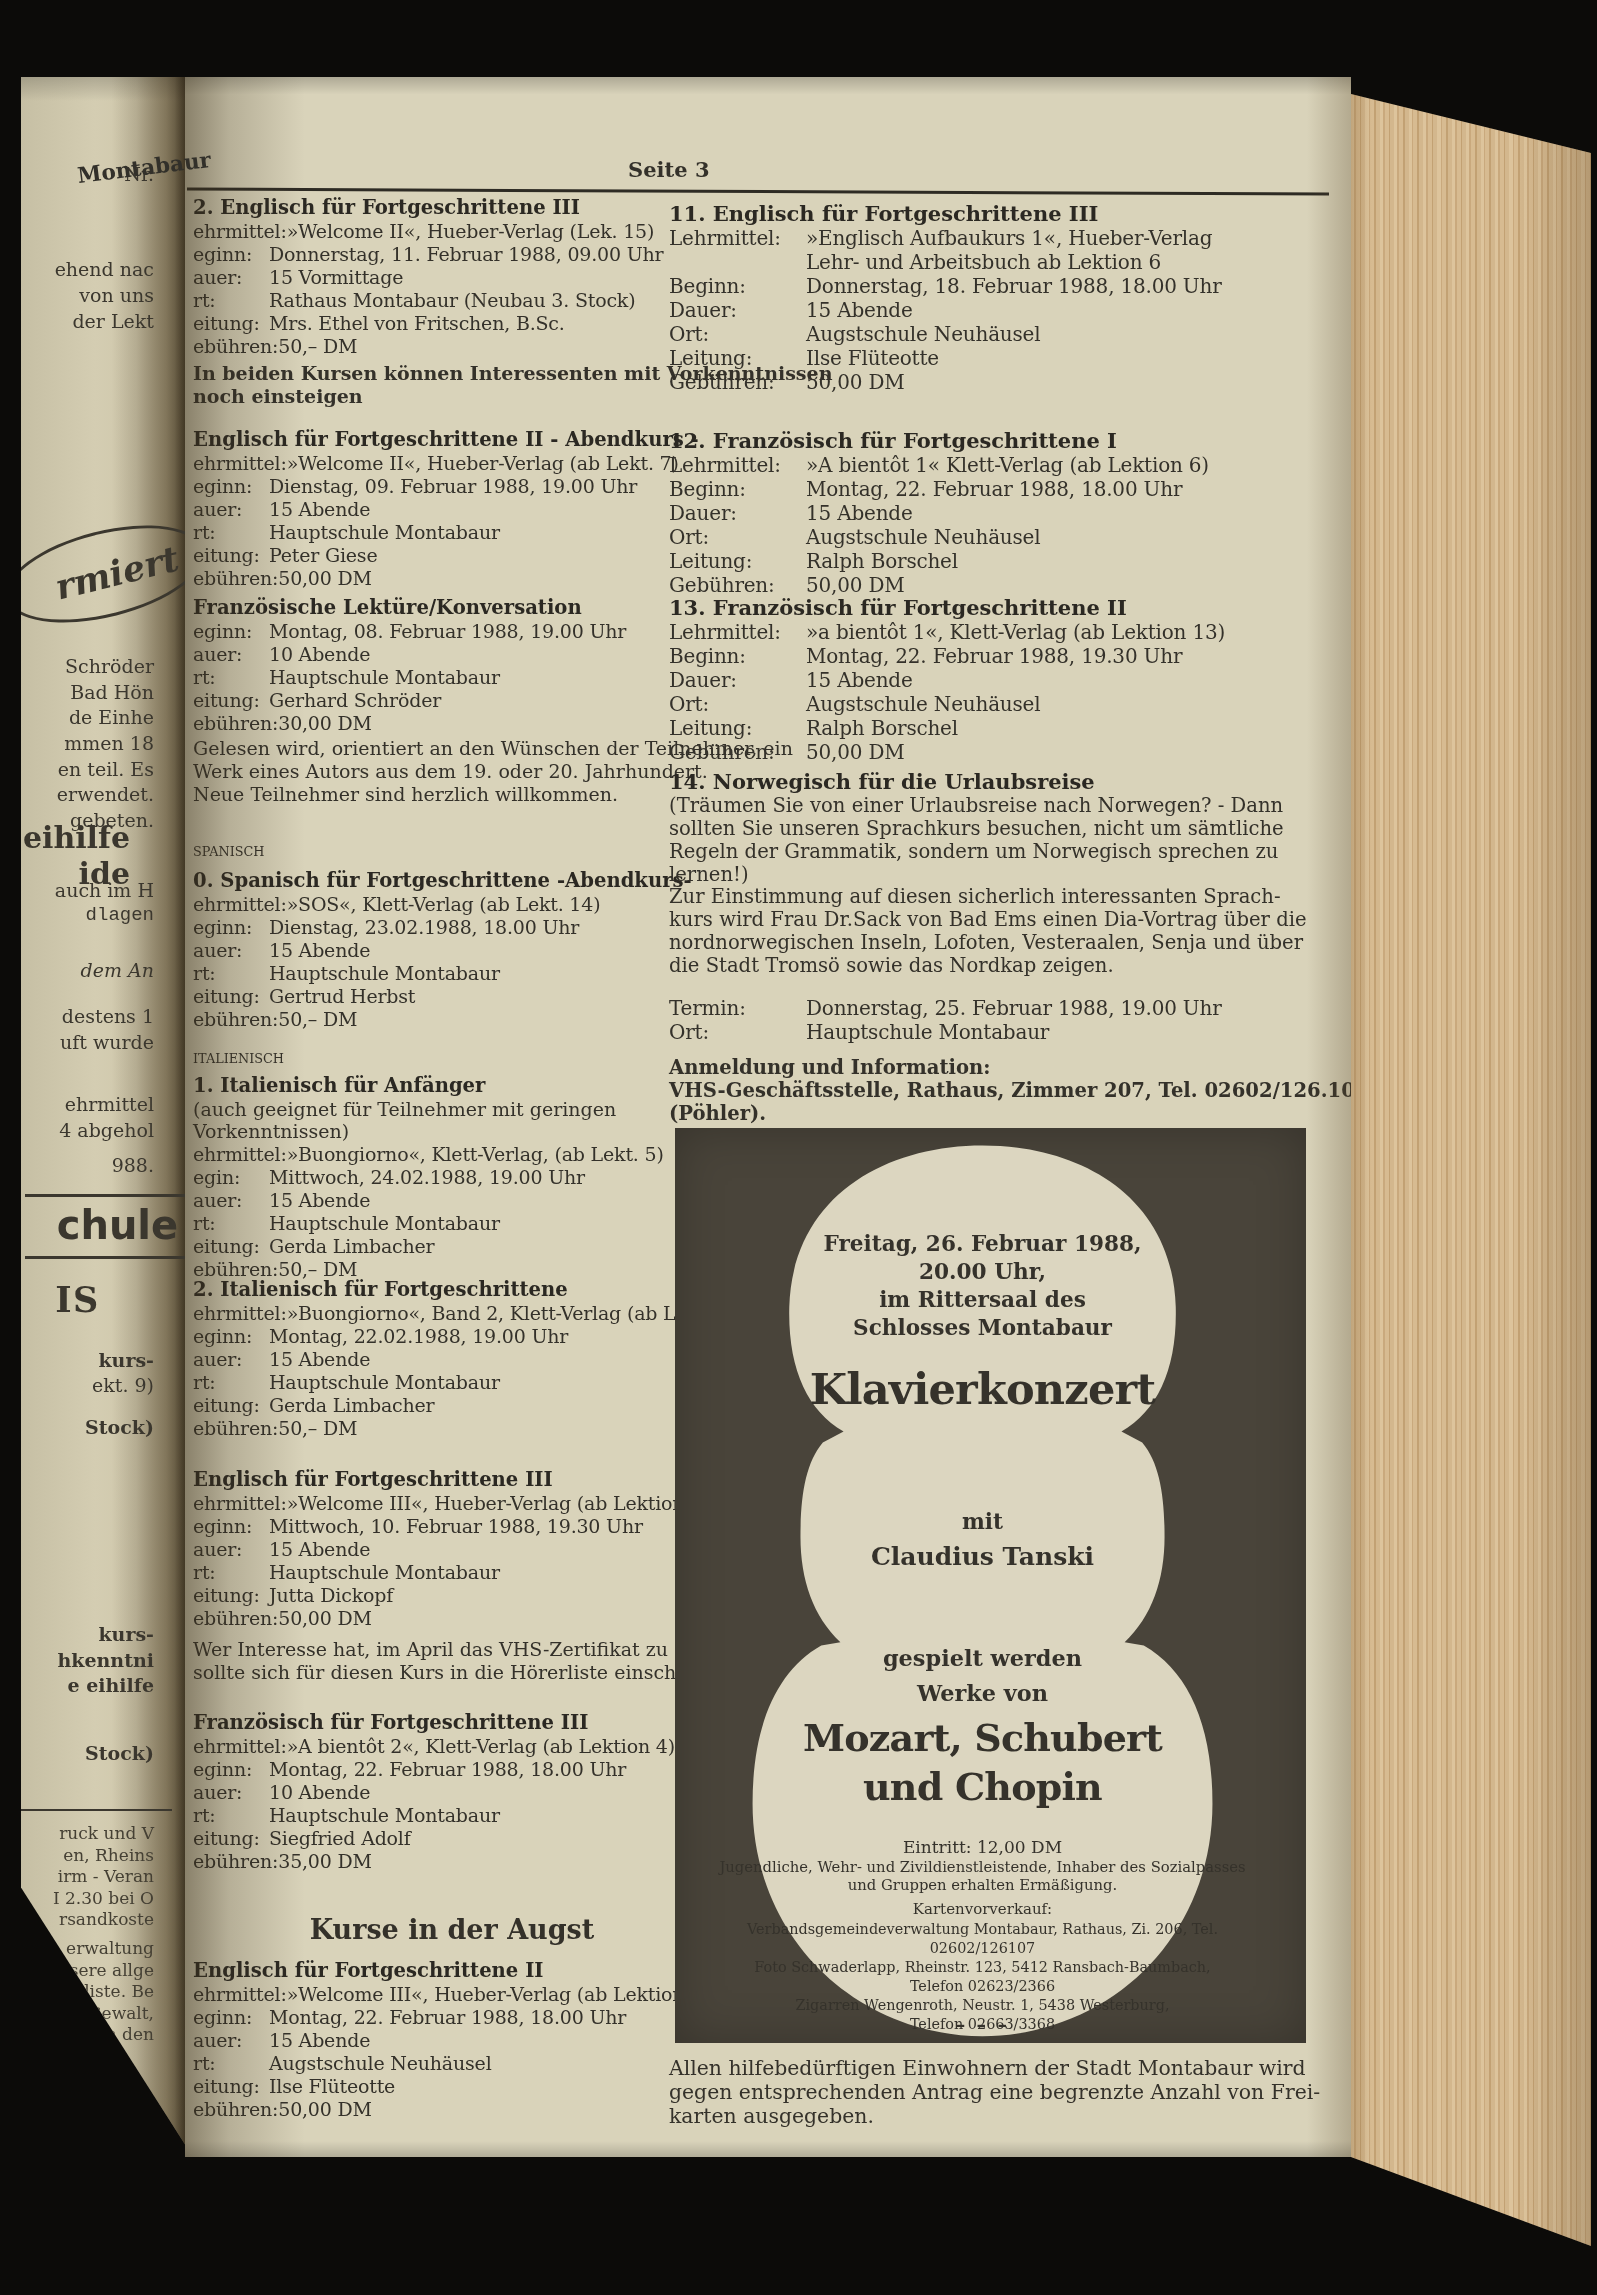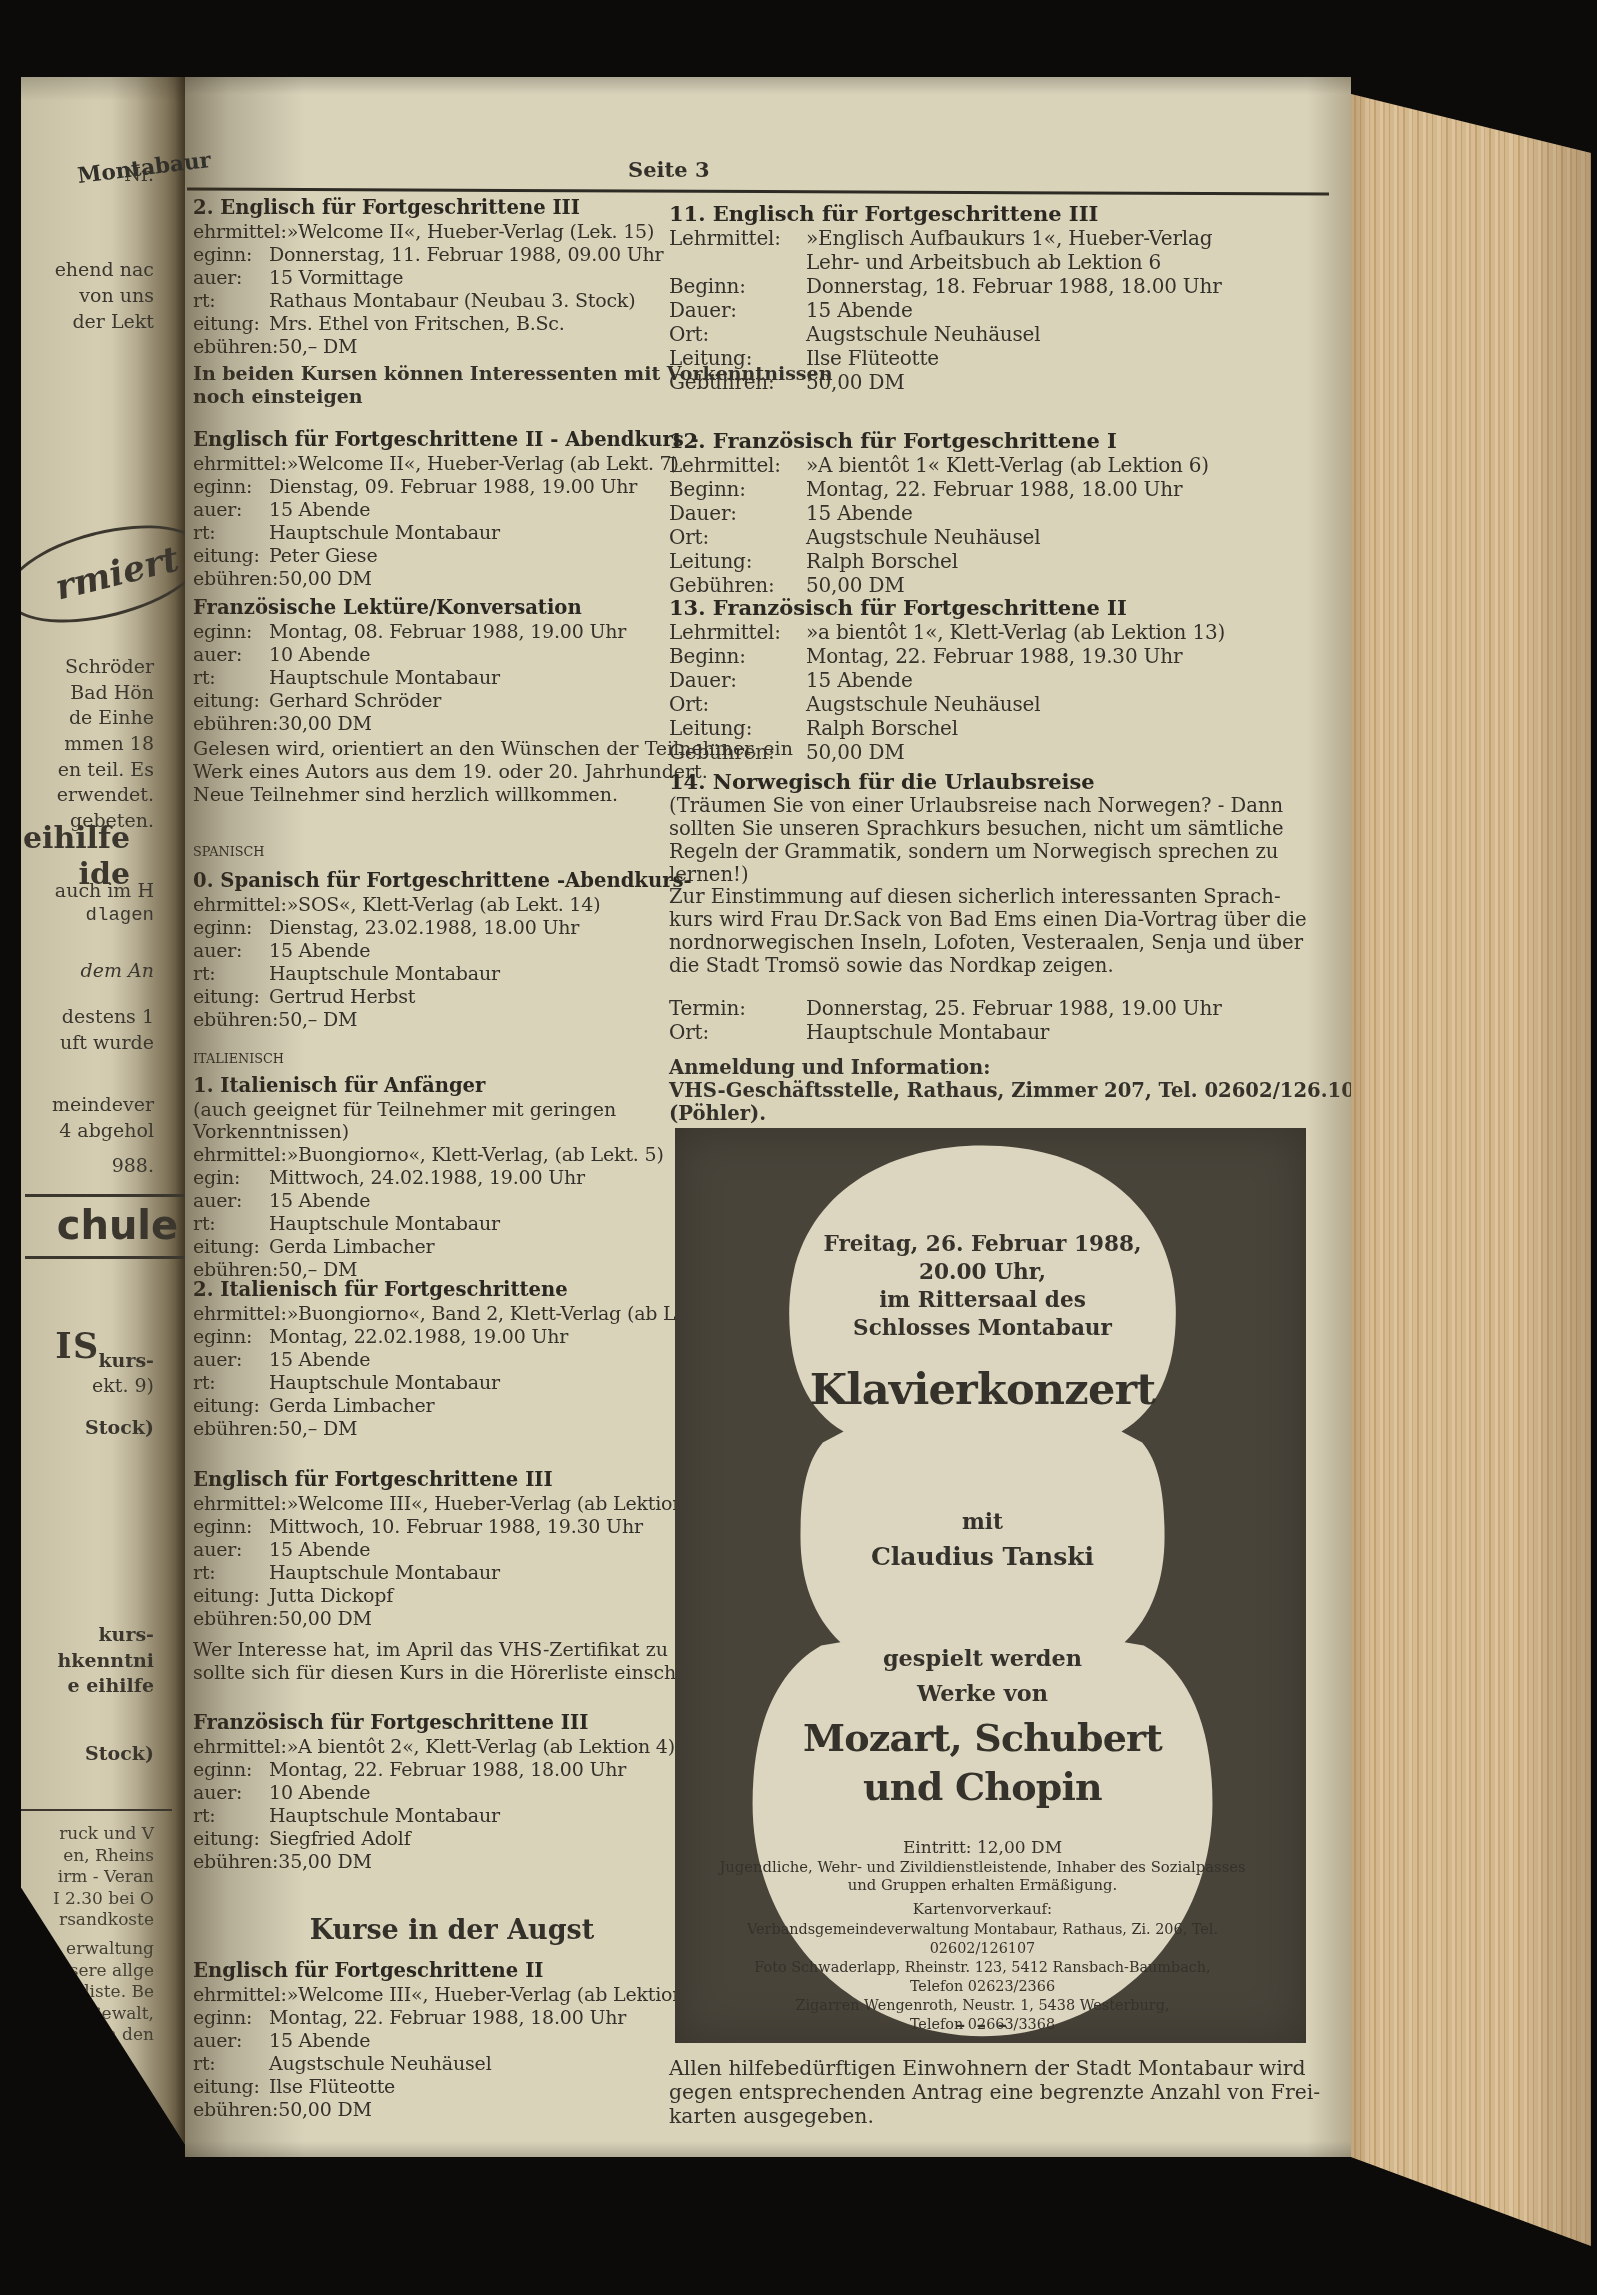--- a/index.html
+++ b/index.html
@@ -137,25 +137,25 @@
       <div class="frag " style="top: 681px;">en teil. Es</div>
       <div class="frag " style="top: 706px;">erwendet.</div>
       <div class="frag " style="top: 732px;">gebeten.</div>
       <div class="frag f-xl" style="top: 743px;">eihilfe</div>
       <div class="frag f-xl" style="top: 779px;">ide</div>
       <div class="frag " style="top: 802px;">auch im H</div>
       <div class="frag " style="top: 827px; font-family: Liberation Mono, monospace;">dlagen</div>
       <div class="frag " style="top: 882px; font-style: italic;">dem An</div>
       <div class="frag " style="top: 928px;">destens 1</div>
       <div class="frag " style="top: 954px;">uft wurde</div>
-      <div class="frag " style="top: 1016px;">meindever</div>
+      <div class="frag " style="top: 1016px;">ehrmittel</div>
       <div class="frag " style="top: 1042px;">4 abgehol</div>
       <div class="frag " style="top: 1077px;">988.</div>
       <div class="frag f-boxed" style="top: 1117px;">chule</div>
-      <div class="frag f-is" style="top: 1202px; margin-top: 46px;">IS</div>
+      <div class="frag f-is" style="top: 1202px;">IS</div>
       <div class="frag f-b" style="top: 1272px;">kurs-</div>
       <div class="frag " style="top: 1297px;">ekt. 9)</div>
       <div class="frag f-b" style="top: 1339px;">Stock)</div>
       <div class="frag f-b" style="top: 1546px;">kurs-</div>
       <div class="frag f-b" style="top: 1572px;">hkenntni</div>
       <div class="frag f-b" style="top: 1597px;">e eihilfe</div>
       <div class="frag f-b" style="top: 1665px;">Stock)</div>
       <div class="frag-rule" style="top: 1732px;"></div>
       <div class="frag f-sm" style="top: 1746px;">ruck und V</div>
       <div class="frag f-sm" style="top: 1768px;">en, Rheins</div>

